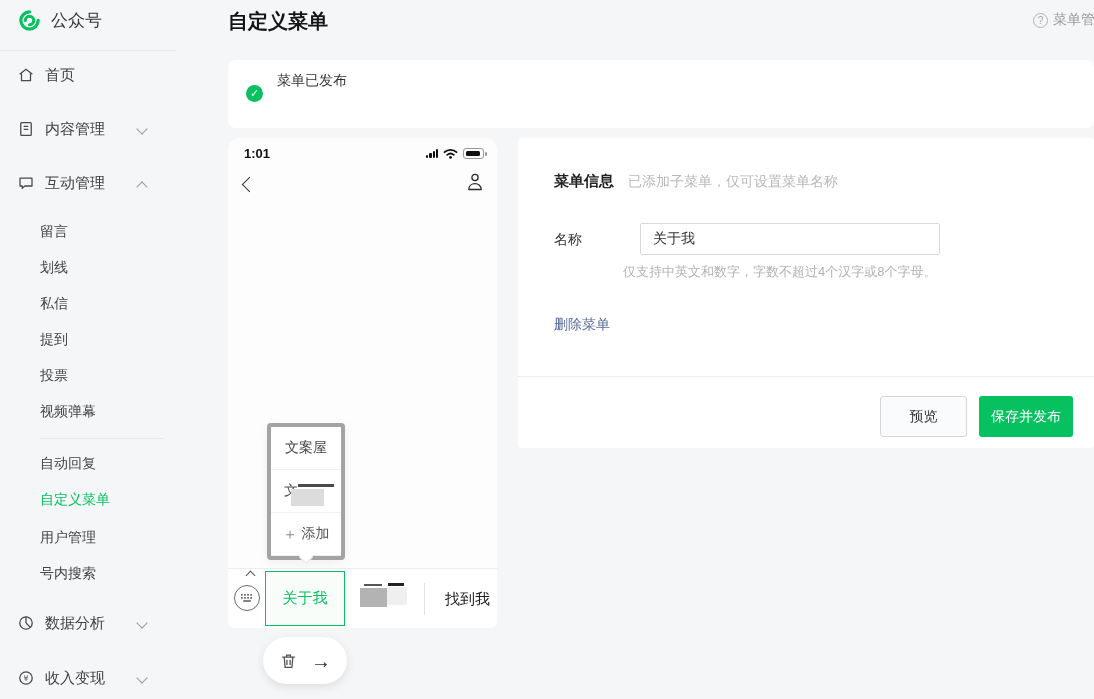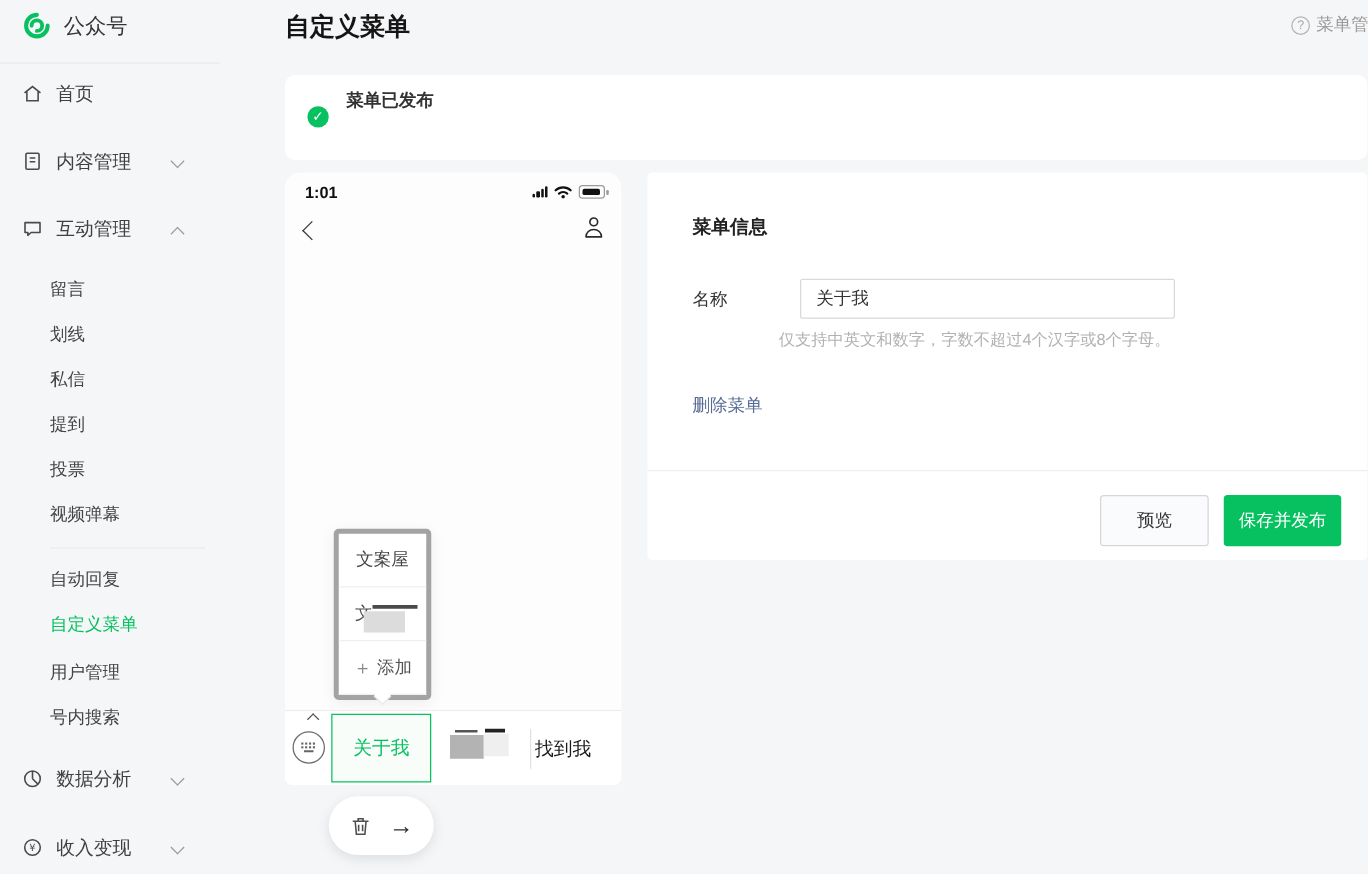--- a/index.html
+++ b/index.html
@@ -26,21 +26,21 @@
   .chev.up{top:9px;transform:rotate(-135deg)}
 
   
   .page-title{position:absolute;left:228px;top:8px;font-size:20px;font-weight:600;color:#151515}
   .help-link{position:absolute;left:1033px;top:11px;display:flex;align-items:center;gap:5px;color:#9a9a9a;font-size:14px;white-space:nowrap;cursor:pointer}
   .q-circle{width:15px;height:15px;border:1px solid #b3b3b3;border-radius:50%;display:flex;align-items:center;justify-content:center;font-size:10px;color:#a7a7a7;box-sizing:border-box}
 
   
   .notice{position:absolute;left:228px;top:60px;width:866px;height:68px;background:#fff;border-radius:8px}
   .check-circle{position:absolute;left:18px;top:25px;width:17px;height:17px;border-radius:50%;background:#07c160;color:#fff;font-size:11px;font-weight:700;display:flex;align-items:center;justify-content:center}
-  .notice-title{position:absolute;left:49px;top:12px;font-size:14px;font-weight:700;color:#333}
+  .notice-title{position:absolute;left:49px;top:12px;font-size:14px;font-weight:400;color:#333}
   .notice-body{position:absolute;left:49px;top:34px;font-size:14px;color:#3a3a3a;white-space:nowrap}
   .notice-body a{color:#576b95;text-decoration:none;margin-left:6px;cursor:pointer}
 
   
   .phone{position:absolute;left:228px;top:138px;width:269px;height:490px;background:#fdfdfd;border-radius:12px 12px 6px 6px}
   .p-time{position:absolute;left:16px;top:8px;font-size:13px;font-weight:700;color:#111}
   .p-status{position:absolute;right:13px;top:10px;display:flex;align-items:center;gap:5px}
   .sig{display:flex;align-items:flex-end;gap:1px}
   .sig i{display:block;width:2.2px;background:#111;border-radius:1px}
   .battery{width:21px;height:10.5px;border:1px solid #9a9a9a;border-radius:3px;position:relative;box-sizing:border-box}
@@ -64,21 +64,21 @@
   .pbar{position:absolute;left:0;top:430px;width:269px;height:60px;background:#fff;border-top:1px solid #ececec;border-radius:0 0 6px 6px;box-sizing:border-box}
   .kb-caret{position:absolute;left:19px;top:3px;width:6px;height:6px;border-left:1.6px solid #555;border-top:1.6px solid #555;transform:rotate(45deg)}
   .kb-circle{position:absolute;left:6px;top:16px;width:26px;height:26px;border:1.4px solid #6b6b6b;border-radius:50%;box-sizing:border-box;display:flex;align-items:center;justify-content:center;cursor:pointer}
   .menu-item1{position:absolute;left:37px;top:2px;width:80px;height:55px;border:1.5px solid #07c160;background:#f9fdfa;color:#07c160;font-size:15px;display:flex;align-items:center;justify-content:center;box-sizing:border-box;cursor:pointer}
   .menu-item2{position:absolute;left:124px;top:0;width:70px;height:60px;cursor:pointer}
   .menu-item2 .d1{position:absolute;left:8px;top:19px;width:27px;height:19px;background:#b3b3b3}
   .menu-item2 .d2{position:absolute;left:35px;top:18px;width:20px;height:18px;background:#efefef}
   .menu-item2 .m1{position:absolute;left:12px;top:15px;width:18px;height:2px;background:#555}
   .menu-item2 .m2{position:absolute;left:36px;top:14px;width:16px;height:3px;background:#222}
   .bar-div{position:absolute;left:196px;top:14px;width:1px;height:32px;background:#e2e2e2}
-  .menu-item3{position:absolute;left:200px;top:0;width:62px;height:60px;display:flex;align-items:center;justify-content:flex-start;font-size:15px;color:#1a1a1a;cursor:pointer}
+  .menu-item3{position:absolute;left:200px;top:0;width:62px;height:60px;display:flex;align-items:center;justify-content:flex-end;font-size:15px;color:#1a1a1a;cursor:pointer}
 
   
   .pill{position:absolute;left:263px;top:637px;width:84px;height:47px;background:#fff;border-radius:24px;box-shadow:0 3px 10px rgba(0,0,0,.10);display:flex;align-items:center;justify-content:center;gap:13px}
   .pill .arrow{font-size:20px;color:#2f2f2f;line-height:1;cursor:pointer}
 
   
   .panel{position:absolute;left:518px;top:138px;width:576px;height:310px;background:#fff;border-radius:4px}
   .panel-head{position:absolute;left:36px;top:34px;display:flex;align-items:baseline;gap:14px;white-space:nowrap}
   .panel-title{font-size:15px;font-weight:700;color:#222}
   .panel-sub{font-size:14px;color:#b8b8b8}
@@ -266,20 +266,21 @@
     <svg width="19" height="20" viewBox="0 0 24 24" fill="none" stroke="#4f4f4f" stroke-width="1.6">
       <path d="M4 7h16M9.5 7V4.5h5V7M6.5 7l1.2 13h8.6L17.5 7M10 10.5v6.5M14 10.5v6.5"></path>
     </svg>
   </span>
   <span class="arrow">→</span>
 </div>
 
 <div class="panel">
   <div class="panel-head">
     <span class="panel-title">菜单信息</span>
+    <span class="panel-sub">已添加子菜单，仅可设置菜单名称</span>
   </div>
   <div class="name-label">名称</div>
   <input class="name-input" type="text" value="关于我" style="">
   <div class="hint">仅支持中英文和数字，字数不超过4个汉字或8个字母。</div>
   <div class="delete-link">删除菜单</div>
   <div class="panel-footer">
     <div class="btn btn-preview">预览</div>
     <div class="btn btn-publish">保存并发布</div>
   </div>
 </div>

